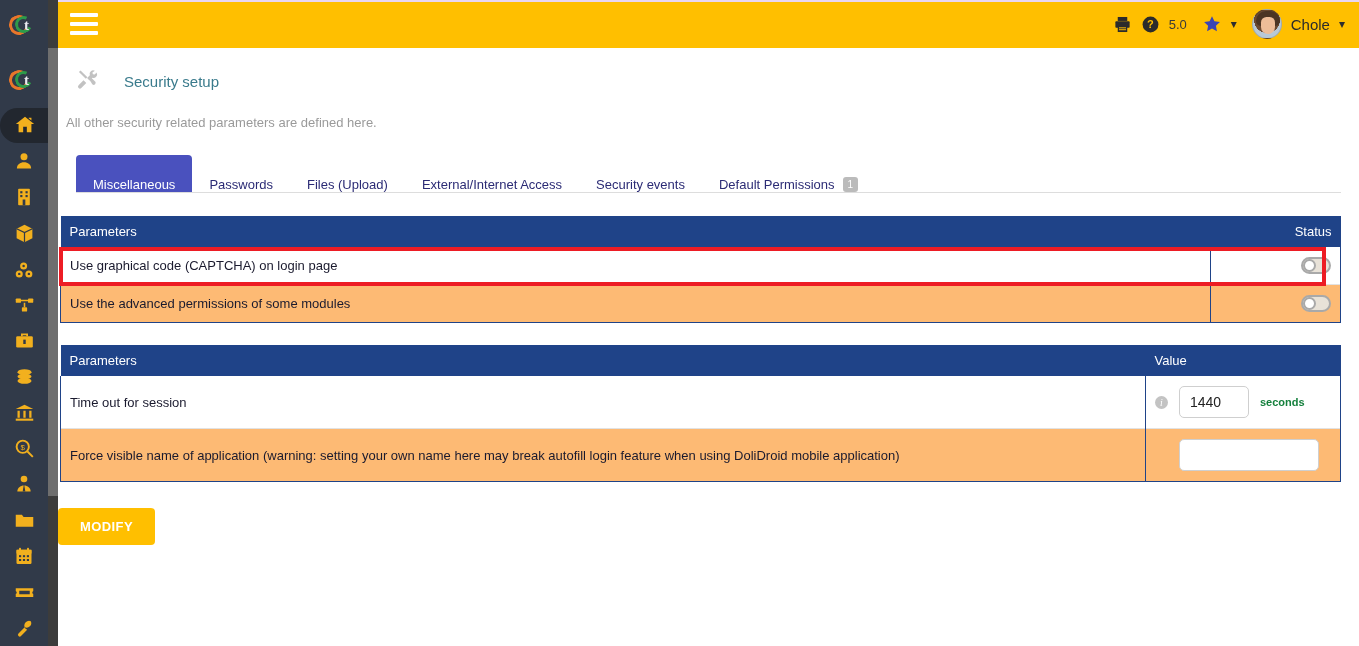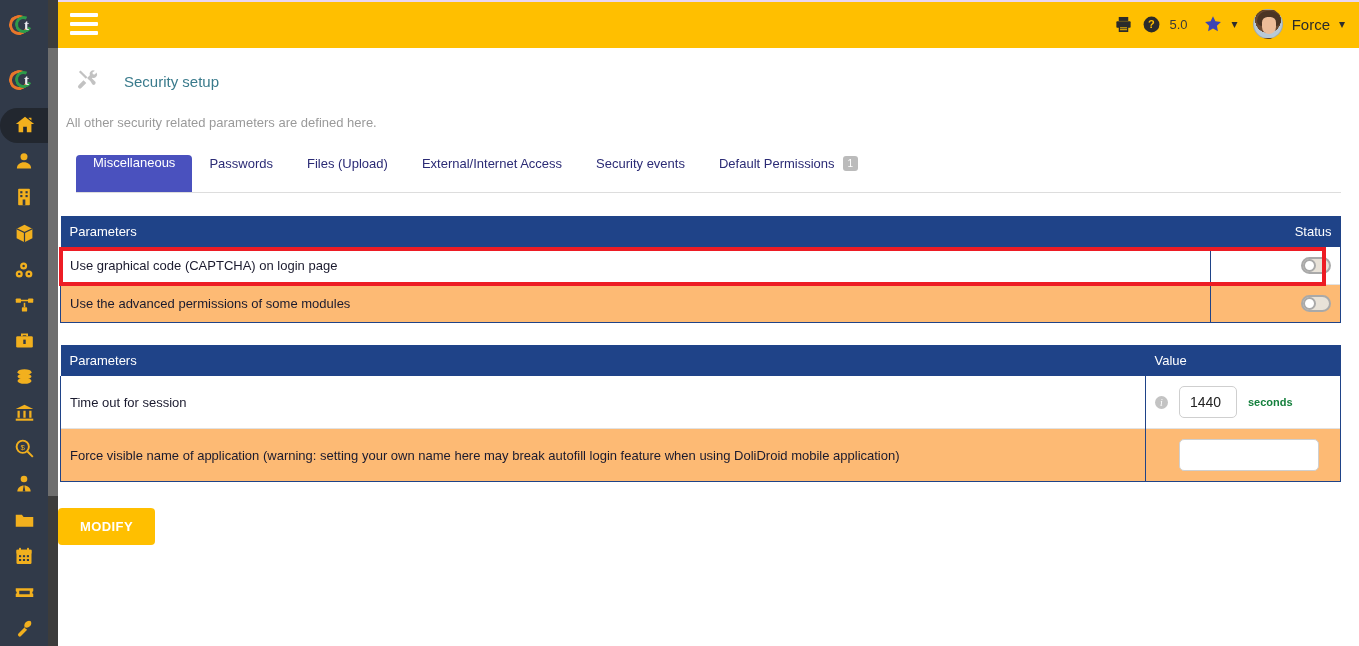--- a/index.html
+++ b/index.html
@@ -111,21 +111,21 @@
 
   
   .tabs {
     margin: 26px 18px 0 18px;
     display: flex; align-items: flex-end;
     border-bottom: 1px solid #ddd;
     height: 37px;
   }
   .tab {
     font-size: 13px; color: #2b2b75; cursor: pointer;
-    padding: 0 17px; height: 36px; display: flex; align-items: flex-start;
+    padding: 0 17px; height: 36px; display: flex; align-items: flex-end;
     white-space: nowrap;
   }
   .tab.active {
     background: #4A51BE; color: #fff;
     border-radius: 4px 4px 0 0; height: 37px;
     font-size: 13px;
   }
   .tab-badge {
     margin-left: 8px; background: #bbb; color: #fff;
     font-size: 10px; border-radius: 3px; padding: 1px 5px; line-height: 13px;
@@ -167,21 +167,21 @@
     width: 13px; height: 13px; border-radius: 50%;
     background: #c3c3c3; color: #fff; font-size: 10px;
     display: inline-flex; align-items: center; justify-content: center;
     font-family: "Liberation Serif", serif; font-style: italic; flex: none;
   }
   input.txtfield {
     height: 32px; border: 1px solid #cfcfcf; border-radius: 5px;
     font-size: 14px; color: #222; padding: 0 10px;
     font-family: "Liberation Sans", sans-serif; background:#fff;
   }
-  input.w-small { width: 58px; }
+  input.w-small { width: 70px; }
   input.w-big { width: 140px; }
   .unit { font-size: 11px; color: #15803d; font-weight: bold; }
 
   
   .hl-box {
     position: absolute; border: 4px solid #ED1C24;
     pointer-events: none; box-sizing: border-box;
   }
 
   
@@ -397,21 +397,21 @@
         <span class="icon-btn" style="margin-left:6px">
           <svg width="20" height="20" viewBox="0 0 24 24" fill="#3B44B4">
               <path d="M12 2.6l2.9 6 6.6.9-4.8 4.6 1.2 6.5L12 17.5 6.1 20.6l1.2-6.5L2.5 9.5l6.6-.9z"></path>
             </svg>
         </span>
         <span class="chev">▾</span>
         <span class="avatar" style="margin-left:6px">
           <span class="hair"></span>
             <span class="face"></span>
         </span>
-        <span class="uname">Force</span>
+        <span class="uname">Chole</span>
         <span class="chev">▾</span>
       </div>
     </div>
 
     <div class="page-head">
       <span>
         <svg width="22" height="22" viewBox="0 0 24 24" fill="#c2c2c2">
           <path d="M3.2 4.3 5 2.6l7.4 7.4-1.7 1.7z"></path>
           <path d="M13.6 11.2l1.8-1.8 5.4 5.4a2.1 2.1 0 0 1-3 3z"></path>
           <path d="M20.6 3.1a3.9 3.9 0 0 0-5.5 4.8l-3 3 2.6 2.6 3-3a3.9 3.9 0 0 0 4.8-5.5l-2.2 2.2-1.9-.5-.5-1.9z"></path>

